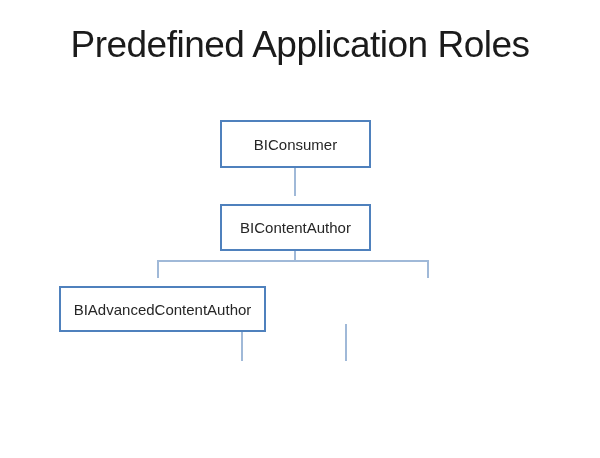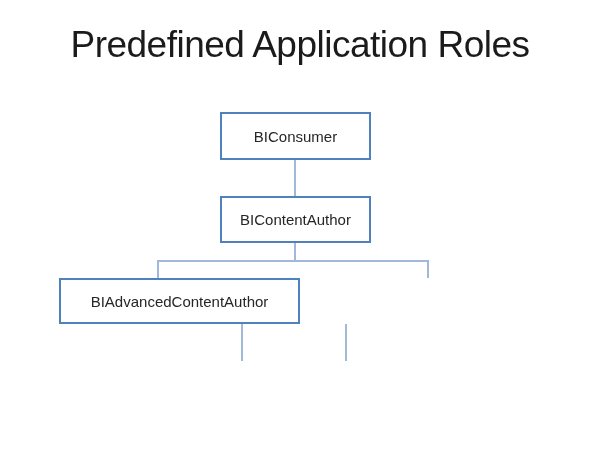--- a/index.html
+++ b/index.html
@@ -32,30 +32,31 @@
     box-sizing: border-box;
     background: #ffffff;
     border: 2px solid var(--box-border, #4f81bd);
     display: flex;
     align-items: center;
     justify-content: center;
     font-size: 15px;
     color: var(--node-text, #262626);
     white-space: nowrap;
     z-index: 2;
+    margin-top: 8px;
   }
   .conn {
     position: absolute;
     background: var(--connector, #a0b9d8);
     z-index: 1;
   }
   
   #n-biconsumer            { left: 220px; top: 112px; width: 151px; height: 48px; }
   #n-bicontentauthor       { left: 220px; top: 196px; width: 151px; height: 47px; }
-  #n-biadvancedcontentauthor { left: 59px;  top: 278px; width: 241px; height: 46px; }
+  #n-biadvancedcontentauthor { left: 59px;  top: 278px; width: 207px; height: 46px; }
   #n-bidatamodelauthor     { left: 329px; top: 278px; width: 207px; height: 46px; }
   #n-biserviceadministrator { left: 195px; top: 361px; width: 208px; height: 48px; }
   
   #c-v1 { left: 294px; top: 160px; width: 2px;  height: 36px; }
   #c-v2 { left: 294px; top: 243px; width: 2px;  height: 18px; }
   #c-h1 { left: 157px; top: 260px; width: 272px; height: 2px; }
   #c-v3 { left: 157px; top: 261px; width: 2px;  height: 17px; }
   #c-v4 { left: 427px; top: 261px; width: 2px;  height: 17px; }
   #c-v5 { left: 241px; top: 324px; width: 2px;  height: 37px; }
   #c-v6 { left: 345px; top: 324px; width: 2px;  height: 37px; }

